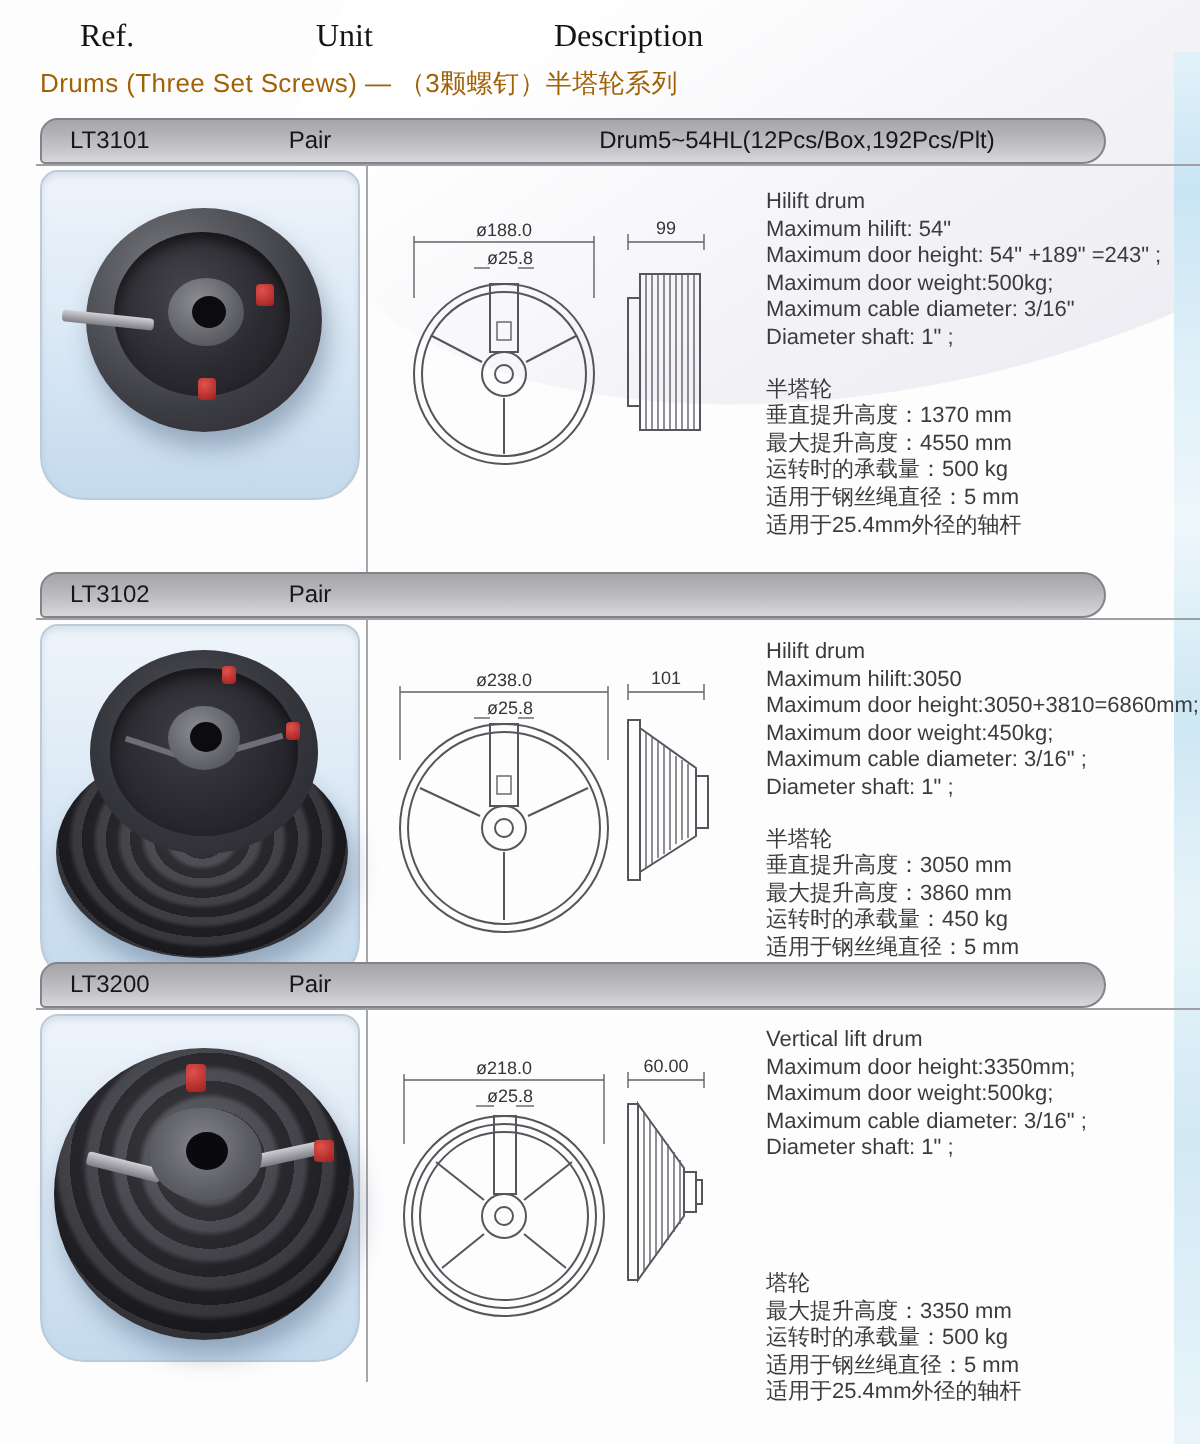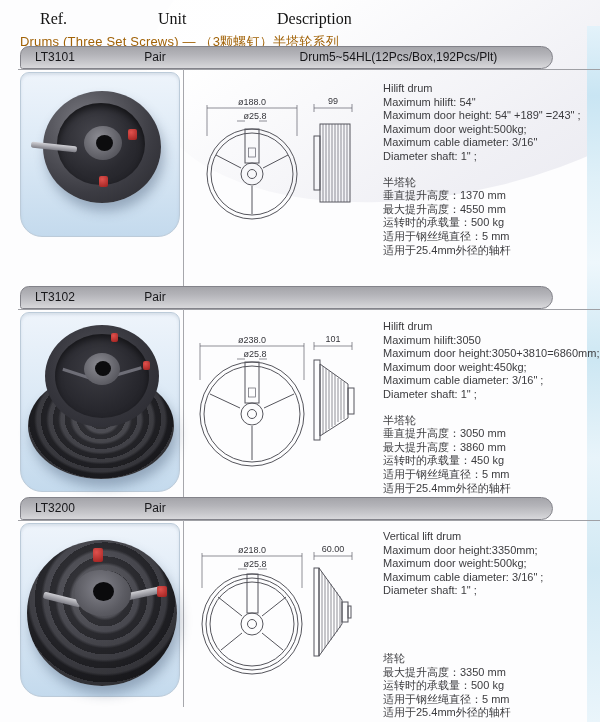--- a/index.html
+++ b/index.html
@@ -30,23 +30,23 @@
   }
   .col-ref{left:40px;}
   .col-unit{left:158px;}
   .col-desc{left:277px;}
   .series-title{
     position:absolute;left:20px;top:33px;
     font-size:13px;color:#a16207;letter-spacing:.2px;
   }
   
   .section{position:absolute;left:0;width:600px;}
-  .sec1{top:46px;height:253px;}
+  .sec1{top:59px;height:253px;}
   .sec2{top:286px;height:226px;}
-  .sec3{top:497px;height:210px;}
+  .sec3{top:481px;height:210px;}
   .bar{
     position:absolute;left:20px;top:0;width:533px;height:23px;
     border:1px solid #83838a;
     border-radius:10px 13px 13px 3px;
     background:linear-gradient(180deg,#a5a5aa 0%,#b3b3b8 35%,#c6c6ca 70%,#d8d8db 100%);
     box-sizing:border-box;
   }
   .bar span{position:absolute;top:0;line-height:21px;font-size:12px;color:#17171a;}
   .bar .code{left:14px;}
   .bar .unit{left:84px;width:100px;text-align:center;}

